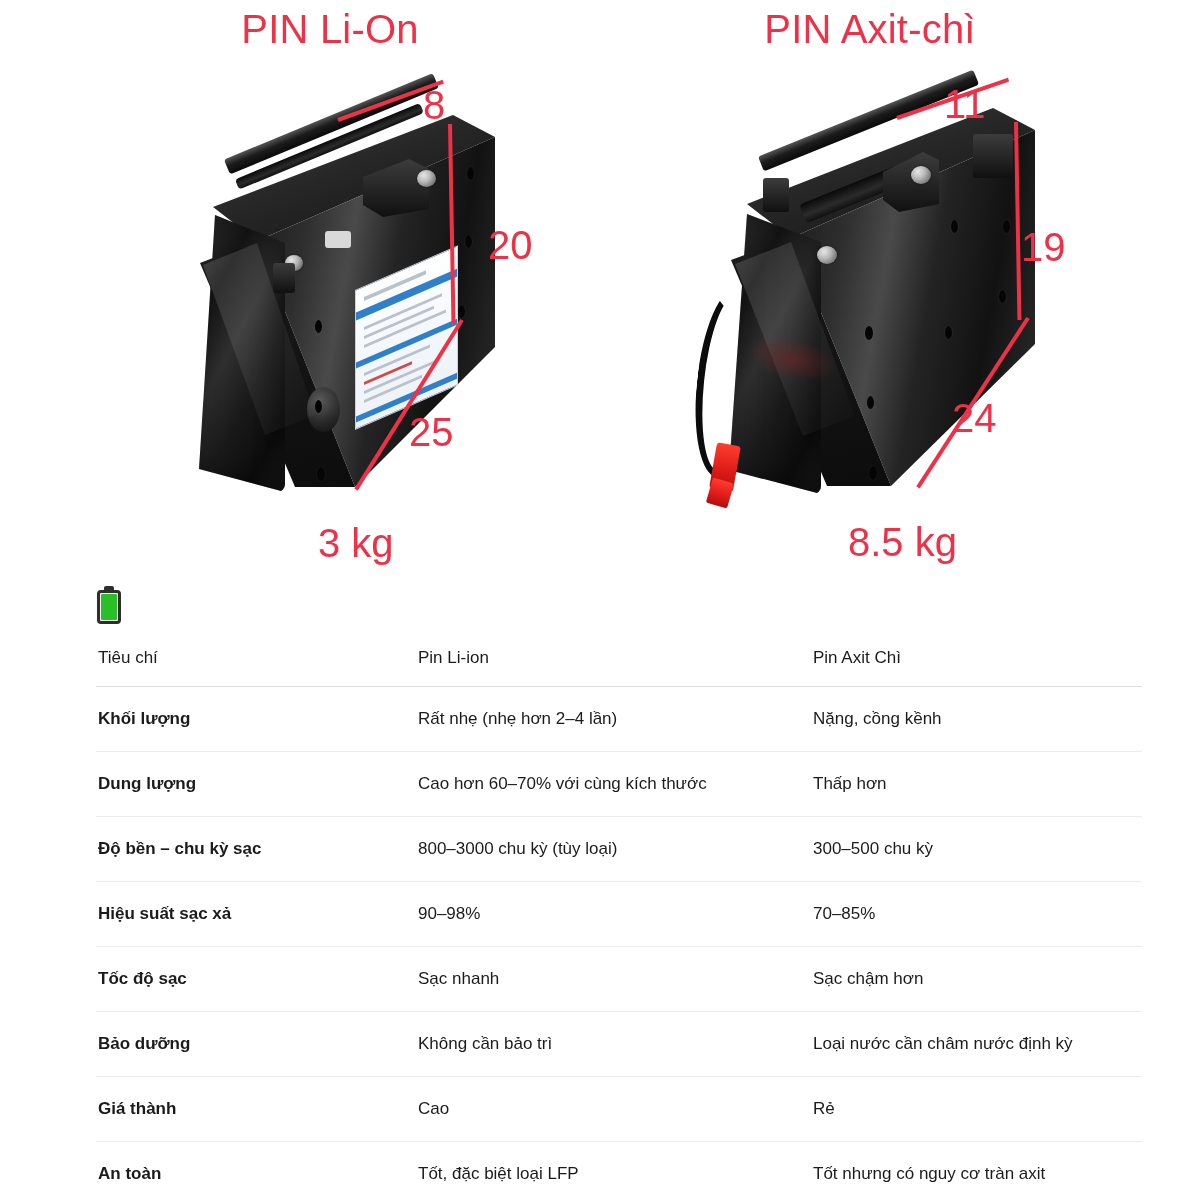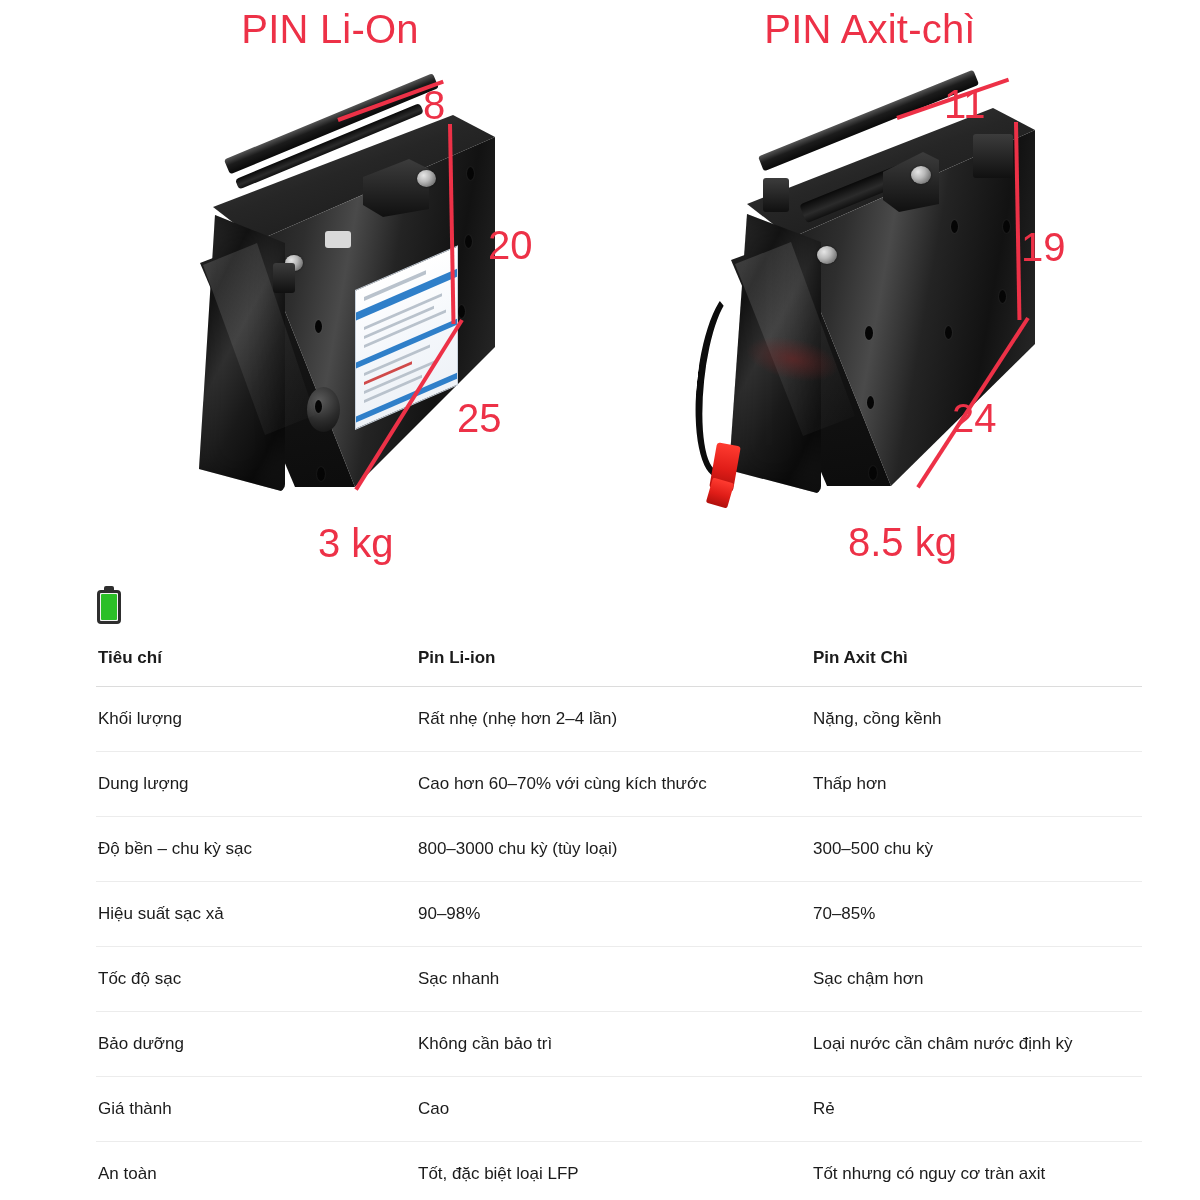--- a/index.html
+++ b/index.html
@@ -170,35 +170,35 @@
     border-collapse: collapse;
     table-layout: fixed;
   }
   .cmp-table col.c1 { width: 320px; }
   .cmp-table col.c2 { width: 395px; }
   .cmp-table col.c3 { width: 331px; }
 
   .cmp-table th {
     text-align:left;
     font-size: 17px;
-    font-weight: 700;
+    font-weight: 400;
     color:#1b1b1b;
     padding: 8px 0 18px 2px;
     border-bottom: 1.5px solid #dcdcdc;
     vertical-align: middle;
   }
   .cmp-table td {
     font-size: 17px;
     color:#1b1b1b;
     padding: 21px 0 21px 2px;
     border-bottom: 1px solid #ececec;
     vertical-align: middle;
     line-height: 22px;
   }
-  .cmp-table td.crit { font-weight: 400; }
+  .cmp-table td.crit { font-weight: 700; }
 </style>
 </head>
 <body>
 
 <div id="page">
 
   <div class="photo-band">
 
     <div class="photo-title" id="title-left">PIN Li-On</div>
     <div class="photo-title" id="title-right">PIN Axit-chì</div>
@@ -258,21 +258,21 @@
         <div class="gloss" style="left:0; top:0; width:330px; height:400px;
                     clip-path: polygon(38px 150px, 92px 128px, 150px 300px, 100px 320px);"></div>
       </div>
 
       <div class="rule" style="left:338px; top:118px; width:112px; height:4px; transform: rotate(-20deg);"></div>
       <div class="rule" style="left:450px; top:122px; width:200px; height:4px; transform: rotate(89deg);"></div>
       <div class="rule" style="left:462px; top:318px; width:200px; height:4px; transform: rotate(122deg);"></div>
 
       <div class="dim" style="left:423px; top:84px;">8</div>
       <div class="dim" style="left:488px; top:224px;">20</div>
-      <div class="dim" style="left:409px; top:397px;margin-left:48px;">25</div>
+      <div class="dim" style="left:409px; top:411px;">25</div>
       <div class="dim kg" style="left:318px; top:522px;">3 kg</div>
     </div>
 
     <div class="photo-cell" id="cell-right">
 
       <div class="batt" style="left:105px; top:108px; width:330px; height:400px;">
 
         <div class="face-top" style="left:0; top:0; width:330px; height:150px;
                     clip-path: polygon(42px 96px, 288px 0px, 330px 22px, 86px 130px);"></div>
 

